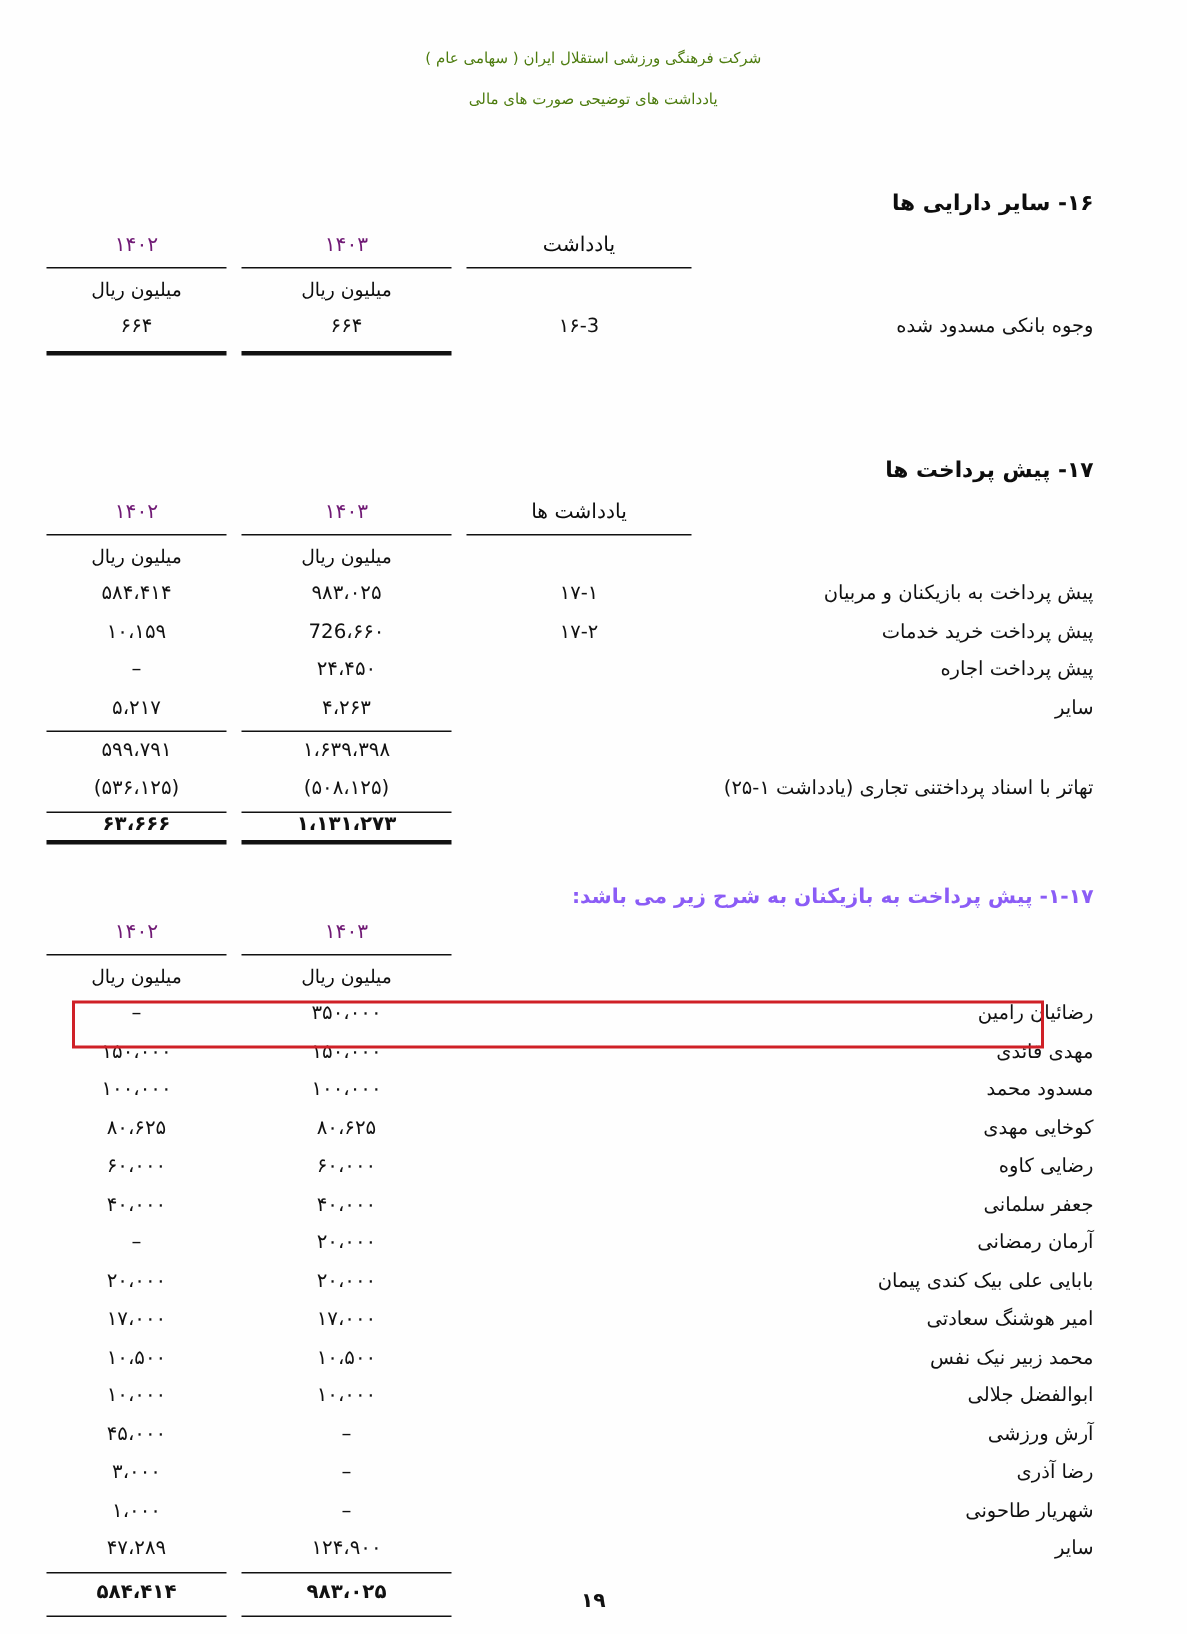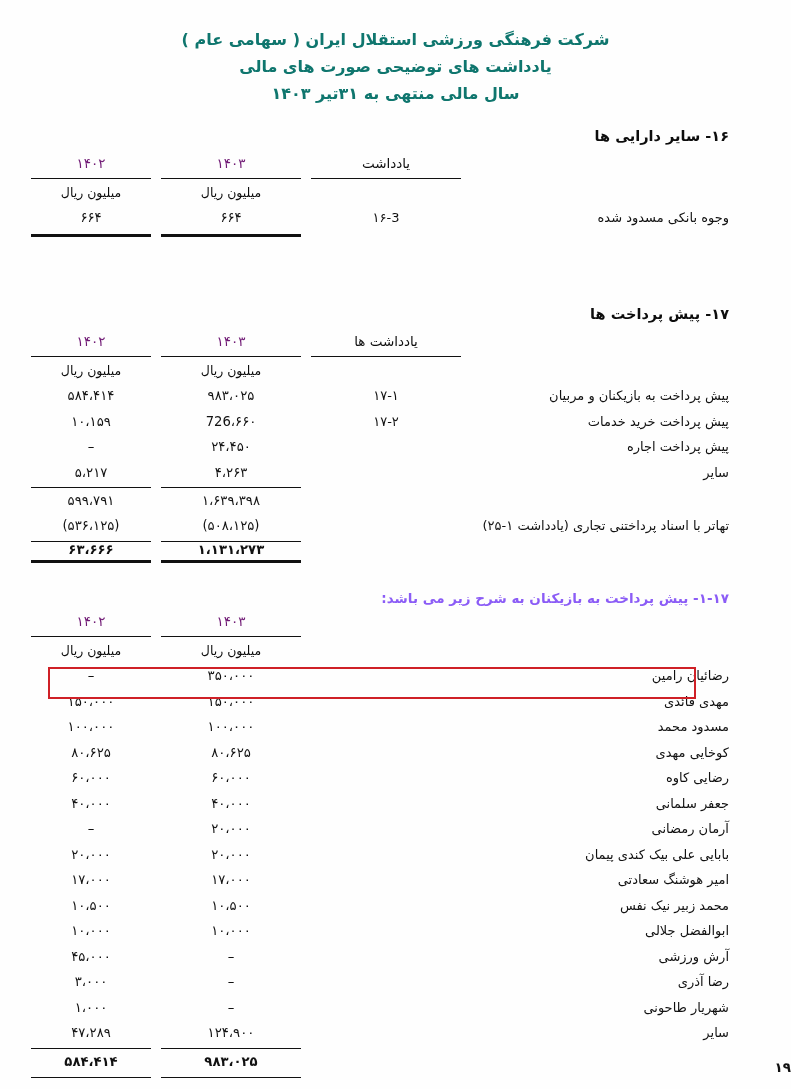--- a/index.html
+++ b/index.html
@@ -28,25 +28,25 @@
 
   
   .doc-header {
     position: absolute;
     top: 26px;
     left: 0;
     right: 0;
     text-align: center;
   }
   .doc-header .hline {
-    font-size: 16px;
-    font-weight: bold;
+    font-size: 10px;
+    font-weight: normal;
     line-height: 27px;
     letter-spacing: 0px;
-    color: #0f766e;
+    color: #4d7c0f;
   }
 
   
   .section-title {
     position: absolute;
     font-size: 14.5px;
     font-weight: bold;
     color: #0d0d0d;
     white-space: nowrap;
   }
@@ -137,34 +137,34 @@
     pointer-events: none;
     background: transparent;
   }
 
   
   .page-number {
     position: absolute;
     bottom: 14px;
     left: 0;
     right: 0;
+    text-align: center;
     font-size: 13.5px;
     color: #111;
     font-weight: bold;
   }
 </style>
 </head>
 <body>
 
 <div class="page">
 
   <div class="doc-header">
     <div class="hline">شرکت فرهنگی ورزشی استقلال ایران ( سهامی عام )</div>
     <div class="hline">یادداشت های توضیحی صورت های مالی</div>
-    <div class="hline">سال مالی منتهی به ۳۱تیر ۱۴۰۳</div>
   </div>
 
   <div class="section-title" style="top:128px; right:62px;">۱۶- سایر دارایی ها</div>
 
   <table class="tbl" style="top:150px; right:62px;">
     <tbody>
         <tr>
       <td class="c-desc hdr-note"></td>
       <td class="c-note hdr-note">یادداشت</td>
       <td class="rule-gap"></td>

